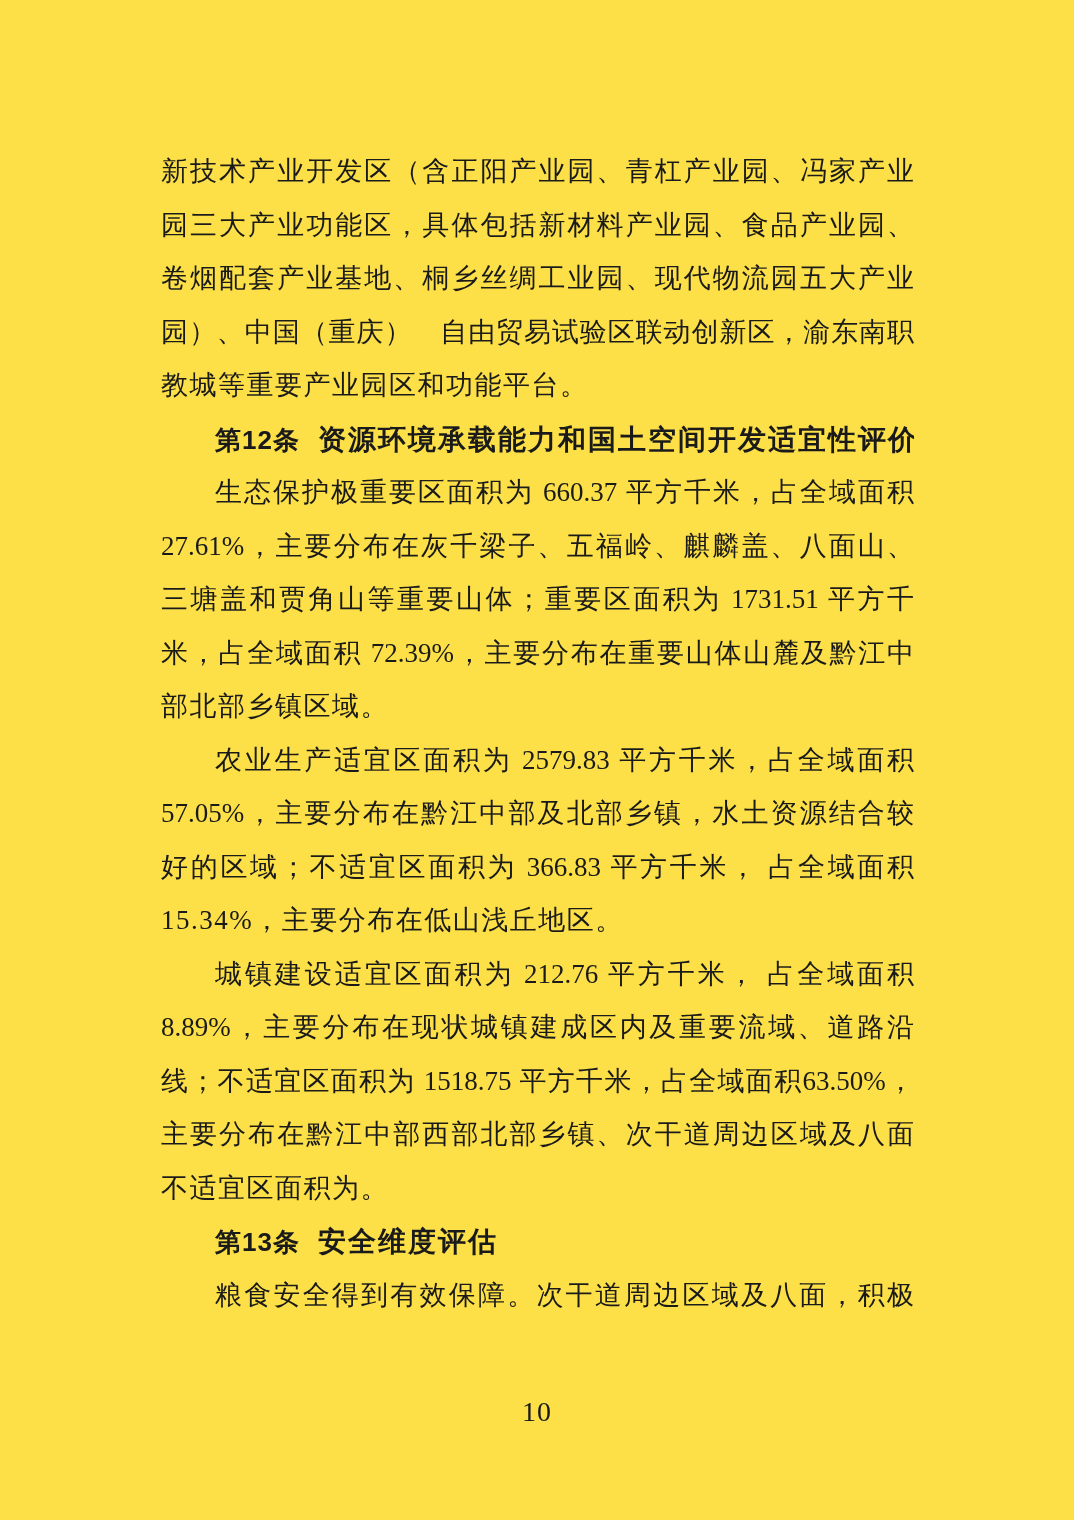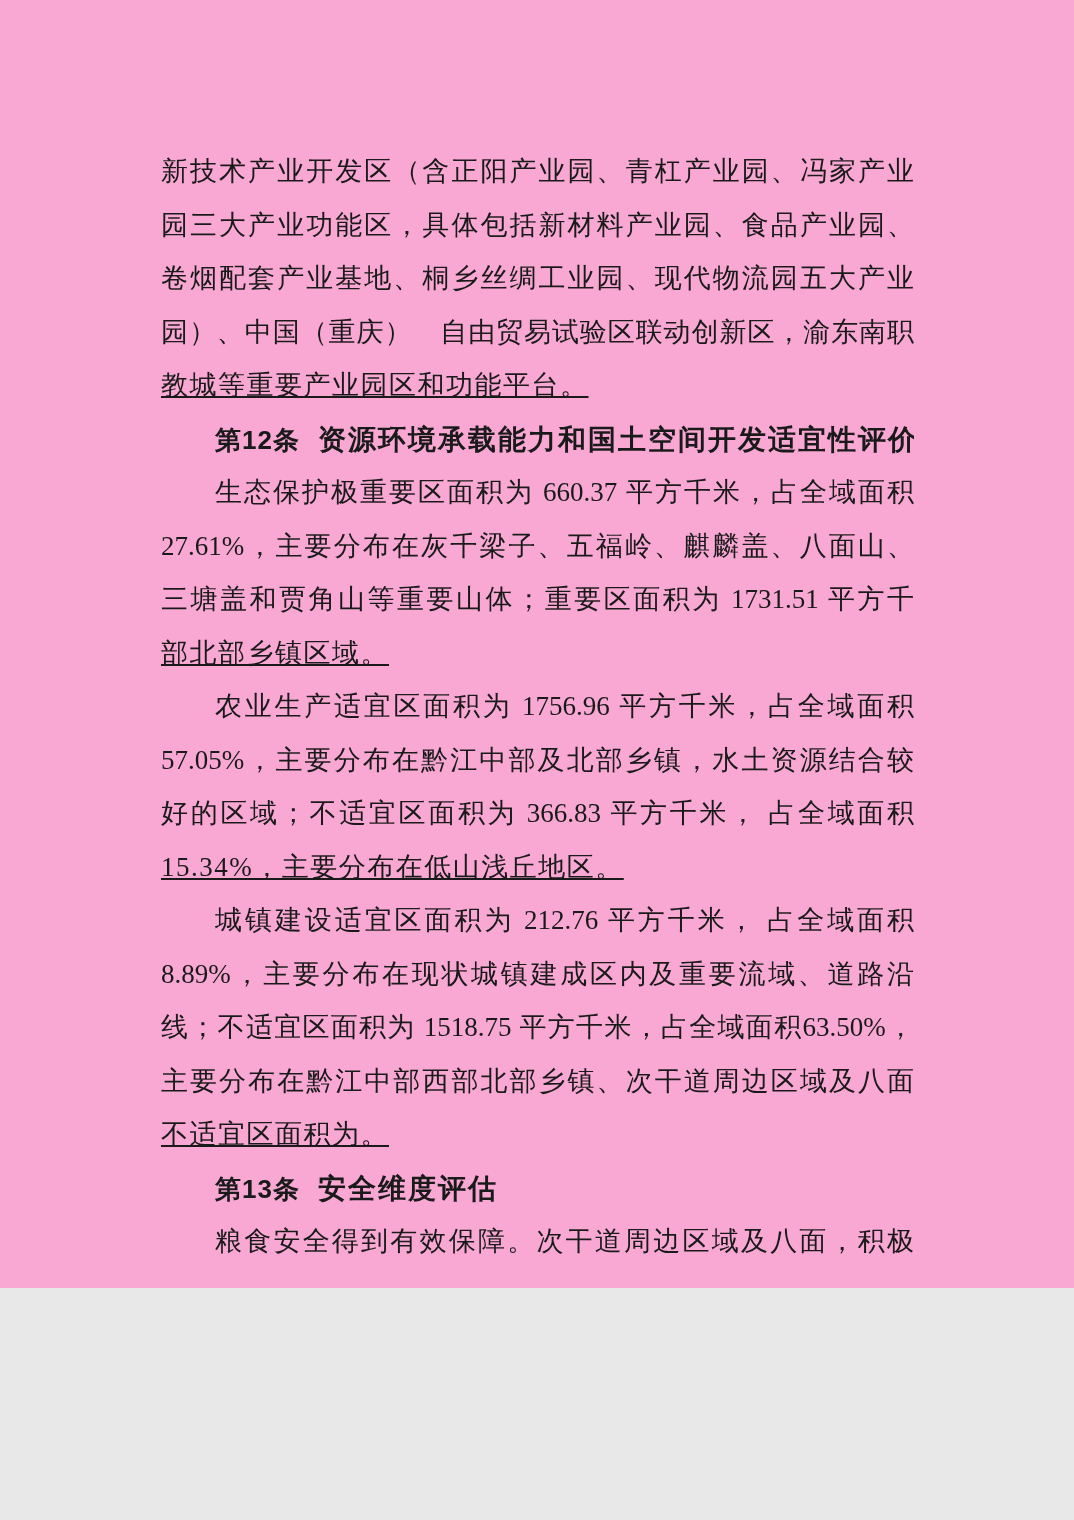--- a/index.html
+++ b/index.html
@@ -1,41 +1,41 @@
 <!DOCTYPE html>
 <html><head>
 <meta charset="utf-8">
 <style>
   html, body { margin: 0; padding: 0; background: #e8e8e8; }
   .page {
     position: relative;
     width: 1074px;
-    height: 1288px;
-    background: #f9a8d4;
+    height: 1520px;
+    background: #fde047;
     overflow: hidden;
     font-family: "Liberation Serif", "DejaVu Serif", serif;
     color: #1a1a1a;
   }
   .doc {
     position: absolute;
     left: 161px;
     top: 145px;
     width: 753px;
   }
   .ln {
     height: 53.5px;
     line-height: 53.5px;
     font-size: 27px;
     text-align: justify;
     text-align-last: justify;
     overflow: hidden;
     white-space: normal;
   }
   .first { text-indent: 54px; }
-  .last  { text-align-last: left; letter-spacing: 1.5px; text-decoration: underline; }
+  .last  { text-align-last: left; letter-spacing: 1.5px; }
   .head {
     text-align: left;
     text-align-last: left;
     text-indent: 54px;
     white-space: nowrap;
   }
   .artnum {
     font-family: "Liberation Sans", "DejaVu Sans", sans-serif;
     font-weight: bold;
     font-size: 26px;
@@ -79,23 +79,24 @@
     <div class="ln">园）、中国（重庆）　自由贸易试验区联动创新区，渝东南职</div>
     <div class="ln last">教城等重要产业园区和功能平台。</div>
 
     <div class="ln head">
       <span class="artnum">第12条</span><span class="arttitle">资源环境承载能力和国土空间开发适宜性评价</span>
     </div>
 
     <div class="ln first">生态保护极重要区面积为 660.37 平方千米，占全域面积</div>
     <div class="ln">27.61%，主要分布在灰千梁子、五福岭、麒麟盖、八面山、</div>
     <div class="ln">三塘盖和贾角山等重要山体；重要区面积为 1731.51 平方千</div>
+    <div class="ln">米，占全域面积 72.39%，主要分布在重要山体山麓及黔江中</div>
     <div class="ln last">部北部乡镇区域。</div>
 
-    <div class="ln first">农业生产适宜区面积为 1756.96 平方千米，占全域面积</div>
+    <div class="ln first">农业生产适宜区面积为 2579.83 平方千米，占全域面积</div>
     <div class="ln">57.05%，主要分布在黔江中部及北部乡镇，水土资源结合较</div>
     <div class="ln">好的区域；不适宜区面积为 366.83 平方千米， 占全域面积</div>
     <div class="ln last">15.34%，主要分布在低山浅丘地区。</div>
 
     <div class="ln first">城镇建设适宜区面积为 212.76 平方千米， 占全域面积</div>
     <div class="ln">8.89%，主要分布在现状城镇建成区内及重要流域、道路沿</div>
     <div class="ln">线；不适宜区面积为 1518.75 平方千米，占全域面积63.50%，</div>
     <div class="ln">主要分布在黔江中部西部北部乡镇、次干道周边区域及八面</div>
     <div class="ln last">不适宜区面积为。</div>
 

